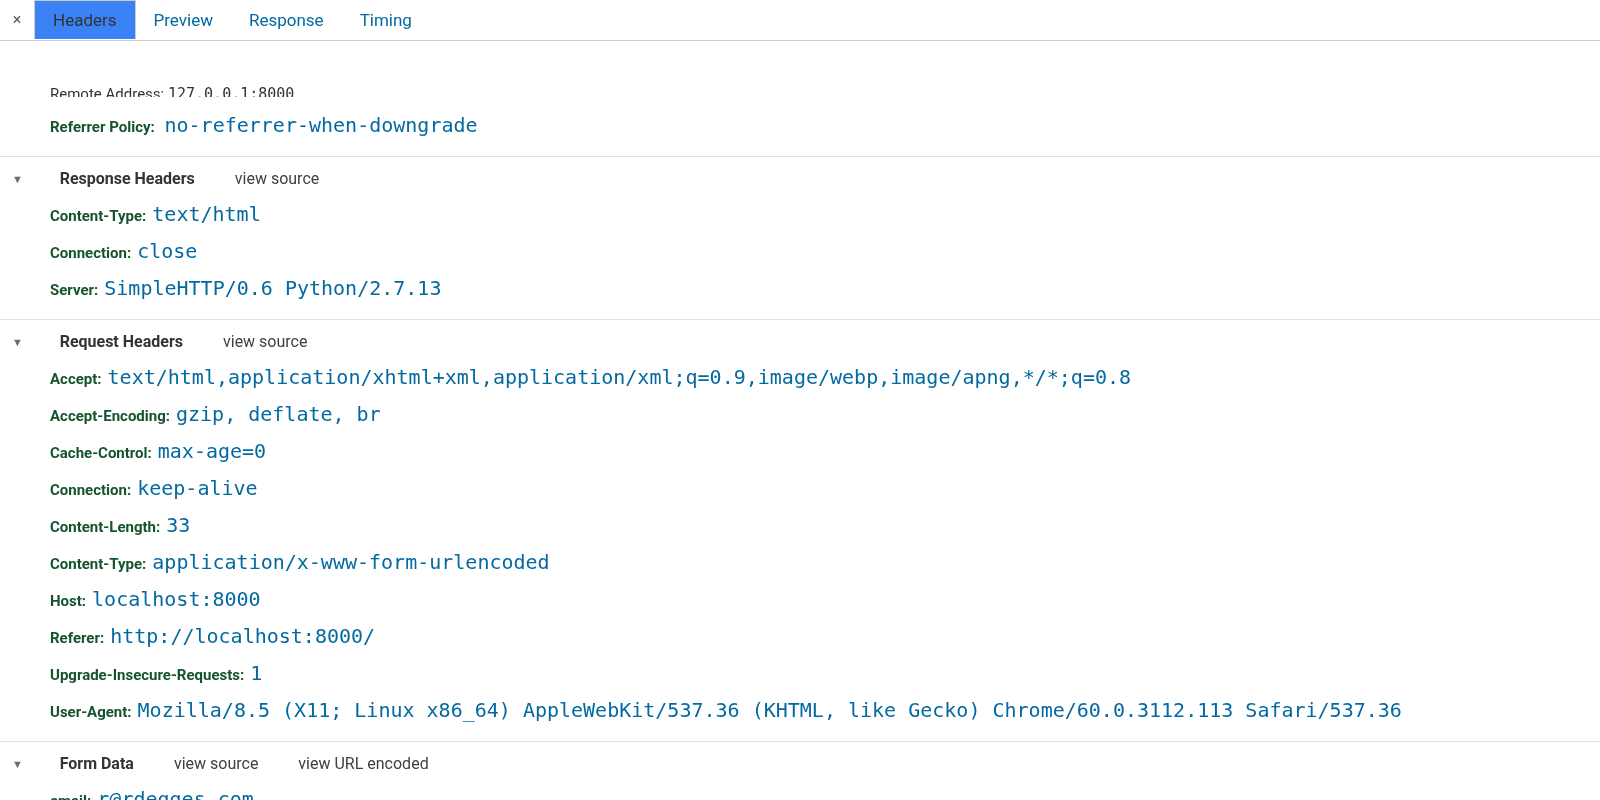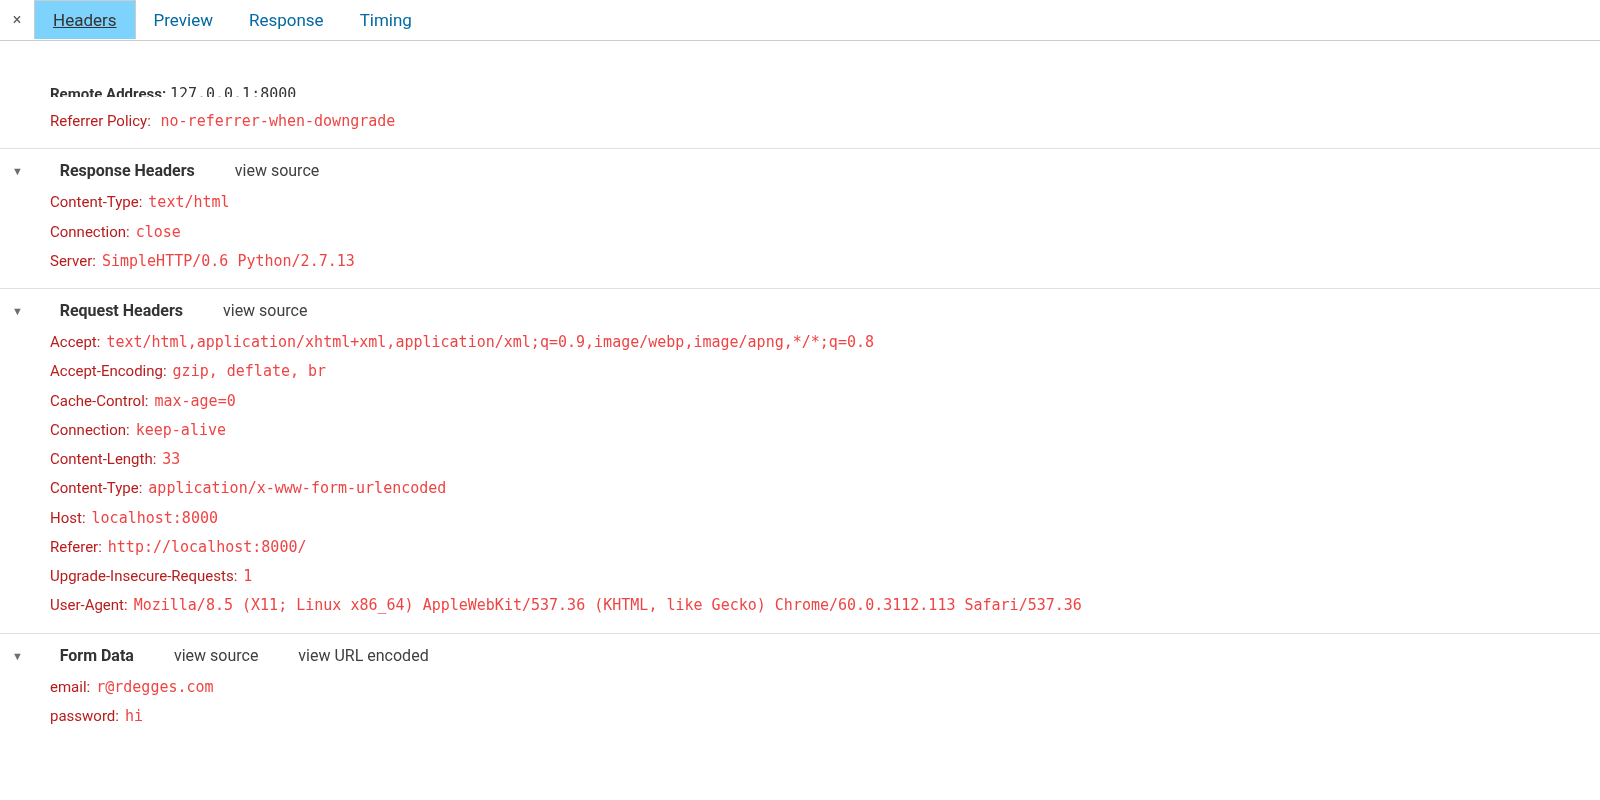--- a/index.html
+++ b/index.html
@@ -27,39 +27,38 @@
   .tab {
     padding: 9px 18px;
     color: #0369a1;
     cursor: pointer;
     font-size: 17px;
   }
   .tab.active {
     color: #333;
     border: 1px solid #ccc;
     border-bottom: none;
-    background: #7dd3fc;
-    text-decoration: underline;
+    background: #3b82f6;
   }
   .content {
     border-top: 1px solid #ccc;
     padding-top: 0;
   }
   .section {
     border-top: 1px solid #e0e0e0;
     padding: 8px 0 12px 0;
   }
   .section:first-child {
     border-top: none;
   }
   .cut-row {
     padding: 2px 0 2px 50px;
   }
   .cut-label {
-    font-weight: 700;
+    font-weight: 400;
     color: #333;
   }
   .cut-label-clip {
     display: inline-block;
     position: relative;
     top: -4px;
     height: 12px;
     overflow: hidden;
   }
   .cut-val-clip {
@@ -93,28 +92,28 @@
   .link-action {
     color: #404040;
     font-size: 16px;
     cursor: pointer;
   }
   .kv-row {
     padding: 3px 0 3px 50px;
     line-height: 1.55;
   }
   .kv-key {
-    font-weight: 400;
-    color: #b91c1c;
+    font-weight: 700;
+    color: #14532d;
   }
   .kv-val {
     font-family: ui-monospace, Menlo, Consolas, monospace;
-    color: #ef4444;
+    color: #0369a1;
     margin-left: 6px;
-    font-size: 15px;
+    font-size: 20px;
   }
 </style>
 </head>
 <body>
 
 <div class="tab-bar">
   <div class="close-btn">×</div>
   <div class="tab active">Headers</div>
   <div class="tab">Preview</div>
   <div class="tab">Response</div>

